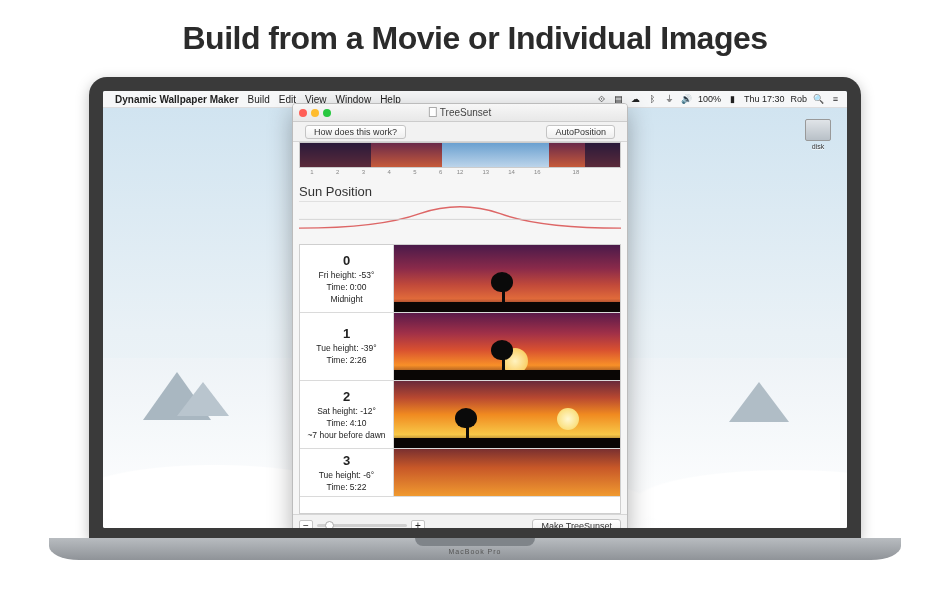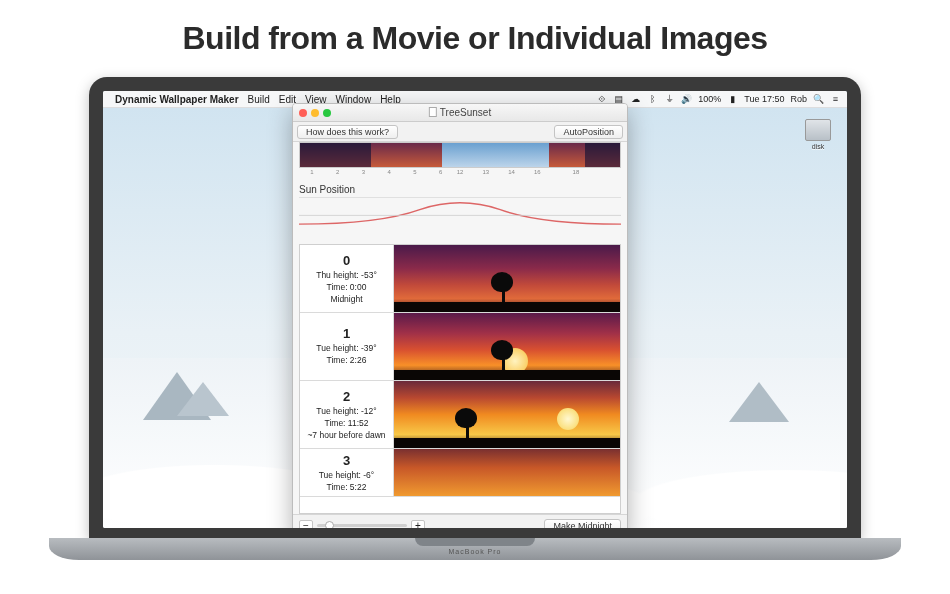--- a/index.html
+++ b/index.html
@@ -110,31 +110,31 @@
     border-bottom:1px solid #ccc;
     display:flex; align-items:center; position:relative;
   }
   .traffic { display:flex; gap:4px; padding-left:6px; }
   .traffic span { width:8px; height:8px; border-radius:50%; display:block; }
   .tl-r{background:#ff5f57;} .tl-y{background:#febc2e;} .tl-g{background:#28c840;}
   .doc-title { position:absolute; left:50%; transform:translateX(-50%); font-size:10px; color:#444; display:flex; align-items:flex-start; gap:3px;}
   .doc-title .doc-ic{width:8px;height:10px;background:#fff;border:1px solid #aaa;}
 
   .toolbar-row {
-    height:20px; display:flex; align-items:center; padding:0 4px;
+    height:20px; display:flex; align-items:center; padding:0 12px;
     background:#f2f2f2; border-bottom:1px solid #d6d6d6;
     justify-content: space-between;
   }
   .btn-mac {
     background:linear-gradient(#fff,#efefef);
     border:1px solid #c4c4c4; border-radius:3px;
     padding:1px 8px; font-size:9px; color:#333;
     cursor:pointer;
   }
-  .row-label { font-size:10px; color:#333; padding:3px 6px 2px; }
+  .row-label { font-size:13px; color:#333; padding:3px 6px 2px; }
 
   .timeline {
     height:26px; margin:0 6px; display:flex; gap:0;
     border:1px solid #ccc;
   }
   .timeline .thumb { flex:1; }
   .timeline .thumb.dark { background:linear-gradient(#2a1a3a,#5a2a3a); }
   .timeline .thumb.dawn { background:linear-gradient(#6a2a4a,#c65a3a); }
   .timeline .thumb.sun  { background:linear-gradient(#f09a3a,#f7c878); }
   .timeline .thumb.day  { background:linear-gradient(#6aa0d0,#bcd4ea); }
@@ -209,21 +209,21 @@
         <span class="m-item">Help</span>
         <div class="menubar-right">
           <span class="ic">⟐</span>
           <span class="ic">▤</span>
           <span class="ic">☁</span>
           <span class="ic">ᛒ</span>
           <span class="ic">⏚</span>
           <span class="ic">🔊</span>
           <span>100%</span>
           <span class="ic">▮</span>
-          <span>Tue 17:50</span>
+          <span>Thu 17:30</span>
           <span>Rob</span>
           <span class="ic">🔍</span>
           <span class="ic">≡</span>
         </div>
       </div>
 
       <div class="disk-icon">
         <div class="dsk"></div>
         <div class="lbl">disk</div>
       </div>
@@ -281,21 +281,21 @@
             <path d="M0,27 Q80,27 120,12 Q160,-2 200,12 Q240,27 320,27" fill="none" stroke="#d66" stroke-width="1.5"></path>
             <line x1="0" y1="18" x2="320" y2="18" stroke="#ccc" stroke-width="0.8"></line>
           </svg>
         </div>
 
         <div class="frame-list">
 
           <div class="frame-row">
             <div class="frame-info">
               <div class="idx">0</div>
-              <div>Thu height: -53°</div>
+              <div>Fri height: -53°</div>
               <div>Time: 0:00</div>
               <div>Midnight</div>
             </div>
             <div class="frame-img" style="background:linear-gradient(#4a1a4a 0%,#8a2a4a 35%,#c24a3a 60%,#e06a3a 80%,#3a1818 100%)">
               <div class="ground"></div>
               <div class="tree">
                   <div class="crown"></div>
                   <div class="trunk"></div>
                 </div>
             </div>
@@ -314,22 +314,22 @@
               <div class="tree">
                   <div class="crown"></div>
                   <div class="trunk"></div>
                 </div>
             </div>
           </div>
 
           <div class="frame-row">
             <div class="frame-info">
               <div class="idx">2</div>
-              <div>Tue height: -12°</div>
-              <div>Time: 11:52</div>
+              <div>Sat height: -12°</div>
+              <div>Time: 4:10</div>
               <div>~7 hour before dawn</div>
             </div>
             <div class="frame-img" style="background:linear-gradient(#6a2a3a 0%,#b84830 25%,#f08a20 50%,#f8c848 80%,#3a1c10 100%)">
               <div class="sun" style="width:22px;height:22px;background:radial-gradient(#fff8d0,#f8d458);right:18%;bottom:18px;"></div>
               <div class="ground"></div>
               <div class="tree" style="left:28%">
                   <div class="crown"></div>
                   <div class="trunk"></div>
                 </div>
             </div>
@@ -347,21 +347,21 @@
         </div>
 
         <div class="bottombar">
           <div class="zoom">
             <div class="z-btn">−</div>
             <div class="z-track">
                 <div class="z-knob"></div>
               </div>
             <div class="z-btn">+</div>
           </div>
-          <button class="btn-mac">Make Midnight</button>
+          <button class="btn-mac">Make TreeSunset</button>
         </div>
       </div>
 
     </div>
   </div>
   <div class="laptop-base">
     <div class="notch"></div>
     <div class="base-label">MacBook Pro</div>
   </div>
 </div>

